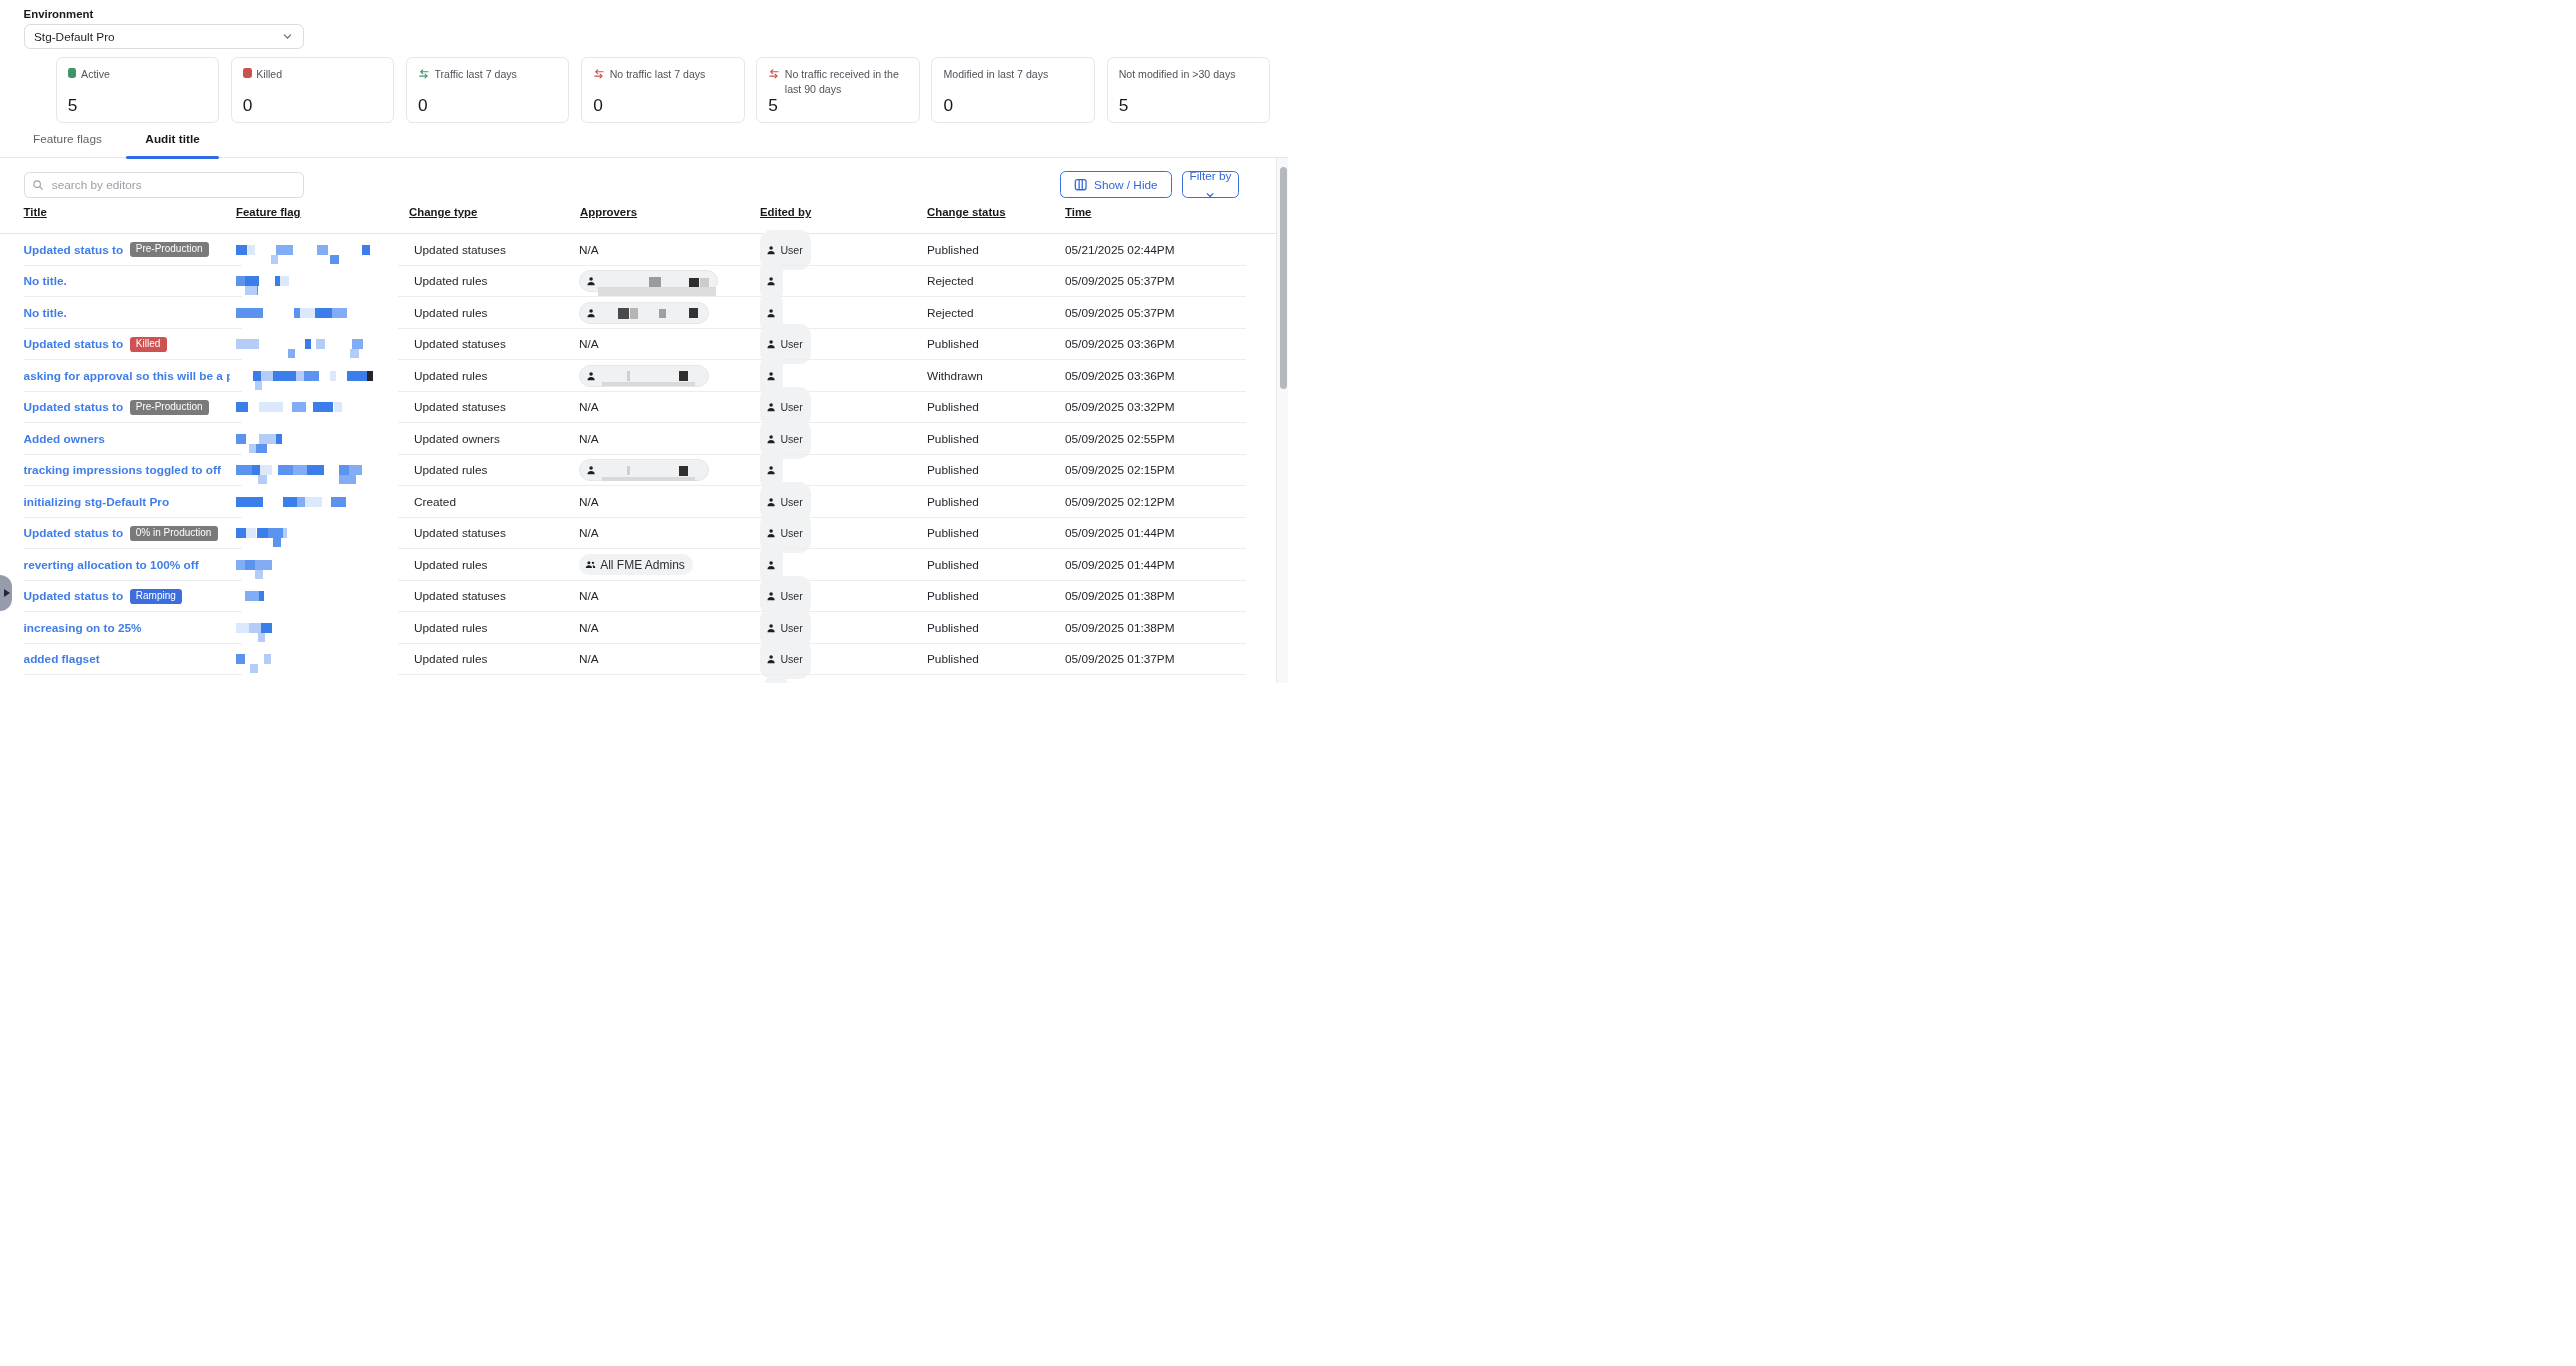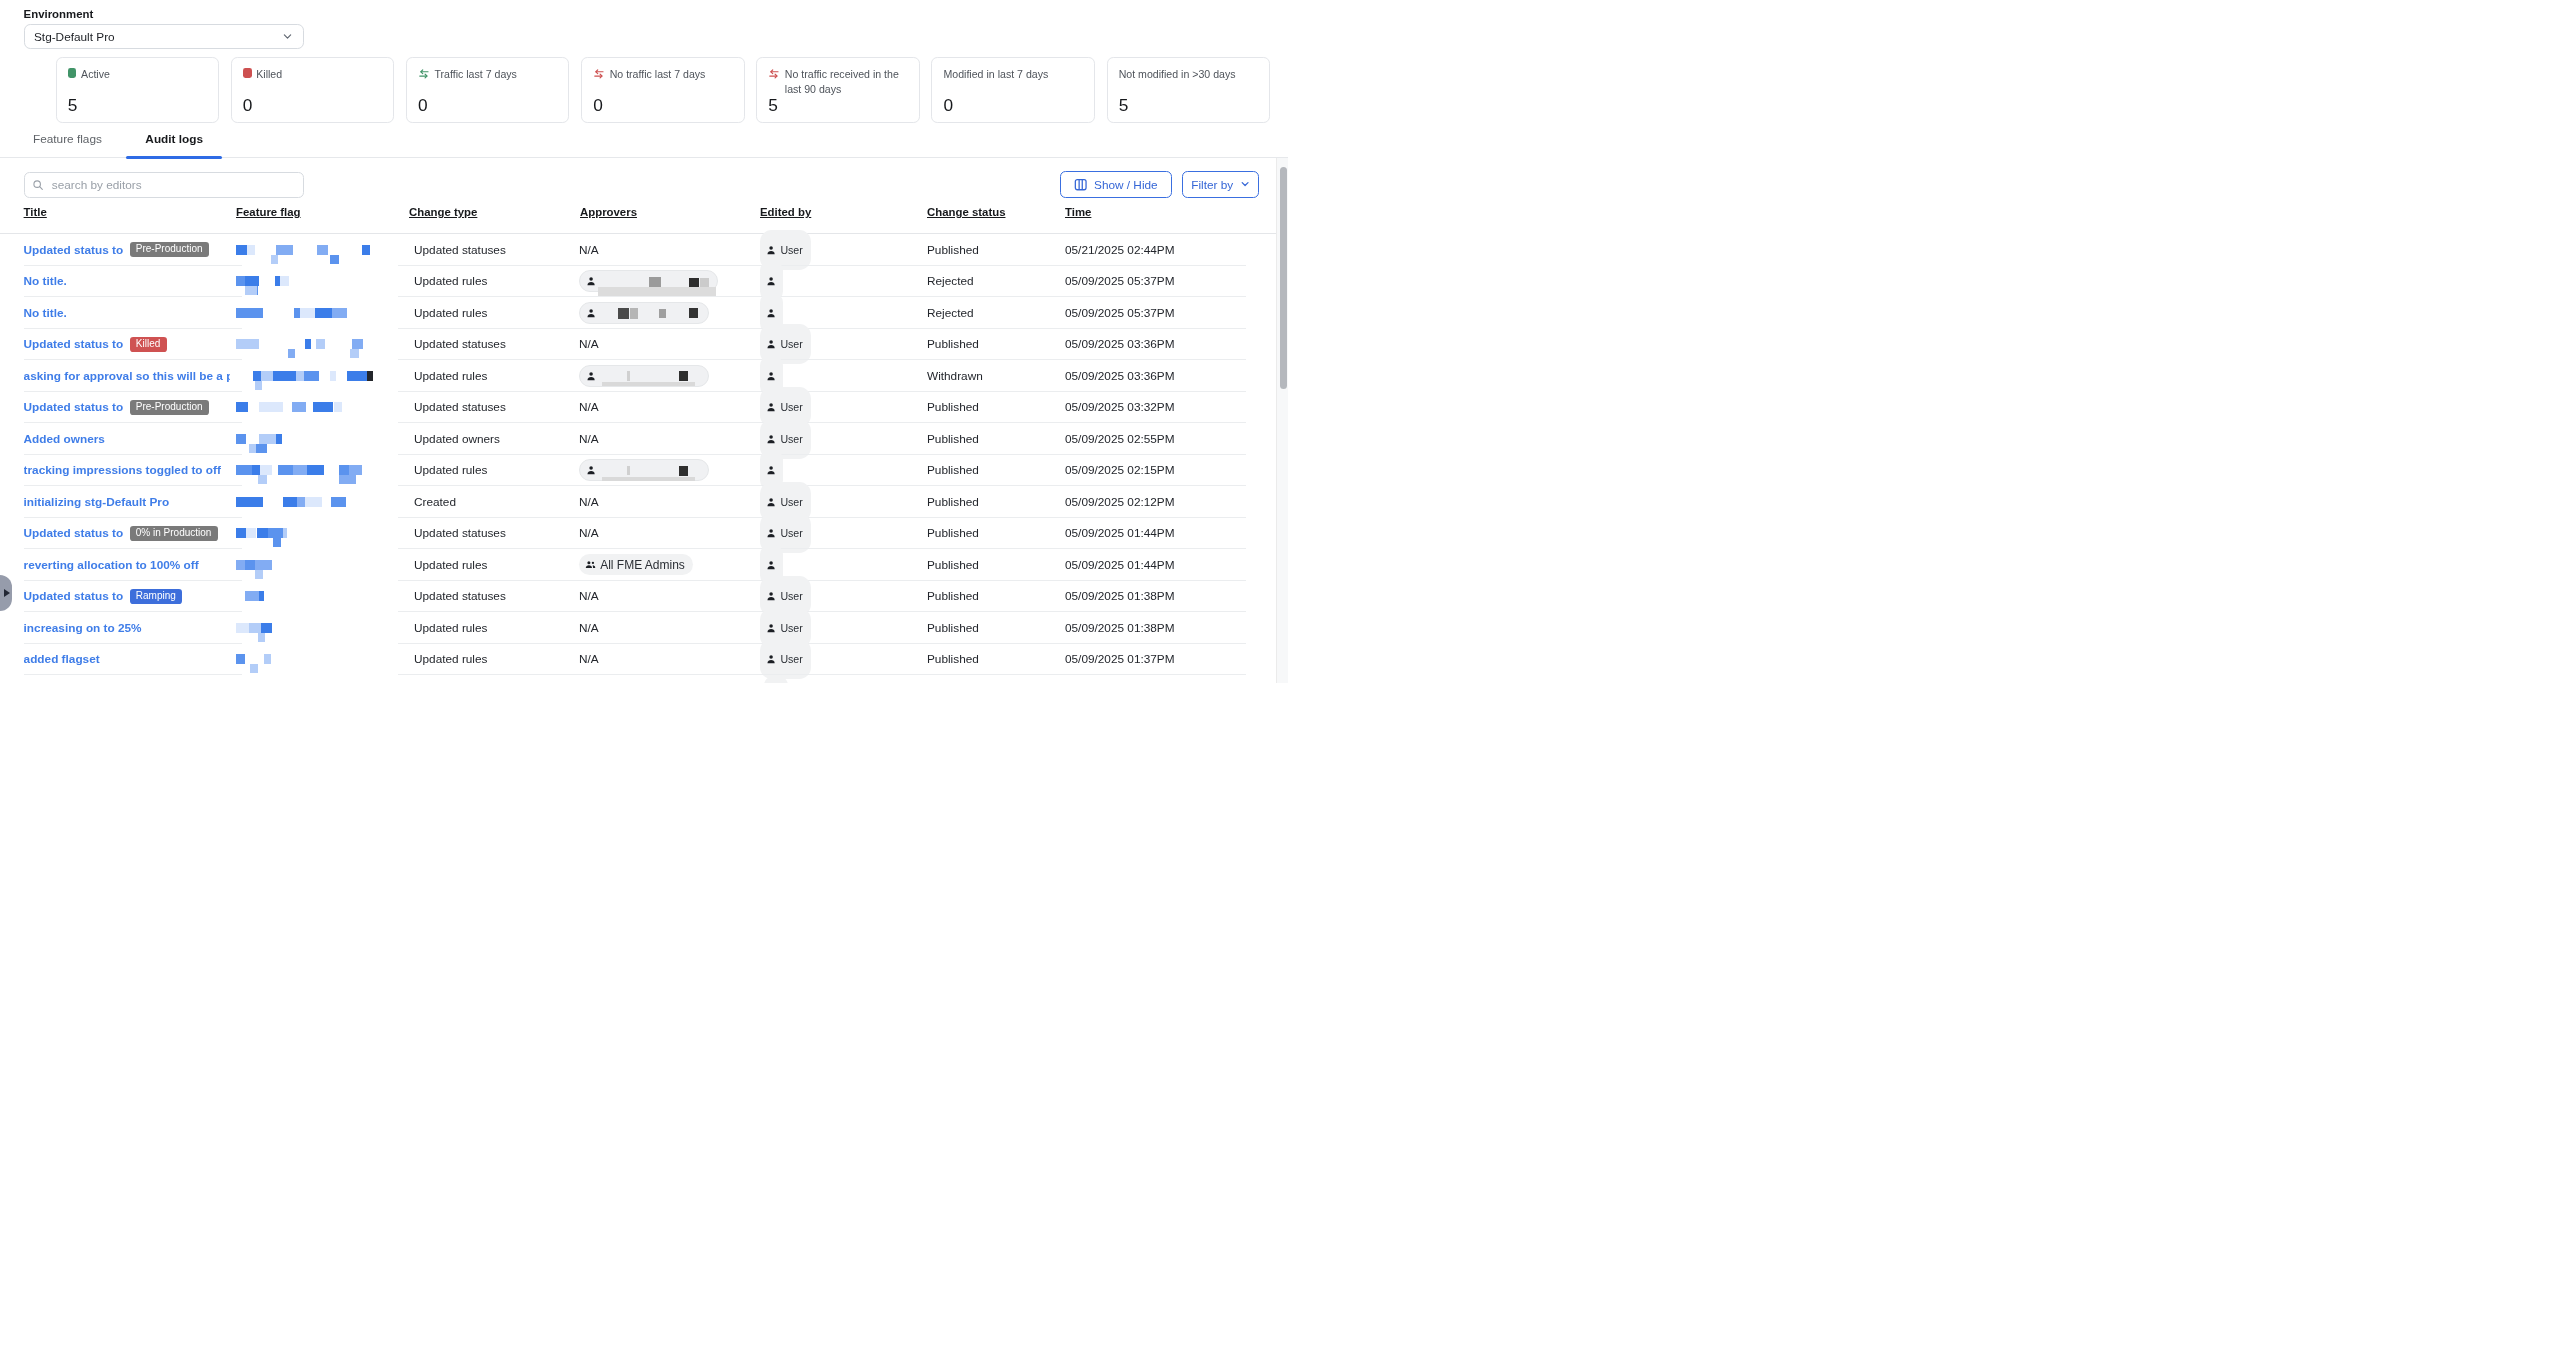--- a/index.html
+++ b/index.html
@@ -37,21 +37,21 @@
     position:absolute;top:172px;left:23.6px;width:280px;height:26px;border:0.8px solid #d7dbe0;border-radius:5.5px;
     display:flex;align-items:center;padding:0 7.9px;box-sizing:border-box;gap:5.5px;background:#fff;
   }
   .search input{border:none;outline:none;font-size:11.8px;color:#1c1f24;flex:1;font-family:inherit;background:transparent;}
   .search input::placeholder{color:#9aa0a8;}
   .btn{
     position:absolute;top:171px;height:27px;border:0.8px solid #3a6fe0;border-radius:5.5px;background:#fff;
     color:#3566d6;font-size:11.8px;display:flex;align-items:center;gap:6.3px;padding:0 11px;box-sizing:border-box;cursor:pointer;white-space:nowrap;
   }
   .btn-showhide{left:1060px;width:112px;justify-content:center;}
-  .btn-filter{left:1182px;width:77px;justify-content:center;}
+  .btn-filter{left:1182px;width:57px;justify-content:center;flex-direction:column;}
   
   .thead{position:absolute;top:206px;left:0;right:0;height:27px;border-bottom:0.8px solid #e4e6e9;}
   .th{position:absolute;top:0;font-size:11.4px;font-weight:700;color:#17191c;text-decoration:underline;}
   .tbody{position:absolute;top:234px;left:0;right:0;}
   .row{position:relative;height:31.5px;}
   .row::before{content:"";position:absolute;left:23.6px;width:218px;bottom:0;height:0.8px;background:#ebedef;}
   .row::after{content:"";position:absolute;left:398px;right:42px;bottom:0;height:0.8px;background:#ebedef;}
   .cell{position:absolute;top:0;height:100%;display:flex;align-items:center;font-size:11.8px;color:#23262c;}
   .c0{left:23.6px;width:206px;overflow:hidden;white-space:nowrap;}
   .c1{left:236px;width:165px;}
@@ -163,21 +163,21 @@
     <div class="card">
       <div class="card-label">
         <span>Not modified in &gt;30 days</span>
       </div>
       <div class="card-value">5</div>
     </div>
   </div>
 
 <div class="tabbar" id="tabbar">
     <div class="tab">Feature flags</div>
-    <div class="tab active" style="margin-left: 5.5px;">Audit logs</div>
+    <div class="tab active" style="margin-left: 5.5px;">Audit title</div>
   </div>
 
 <div class="search">
   <span style="display:inline-flex;">
     <svg viewBox="0 0 16 16" width="11.8" height="11.8" fill="none" stroke="#9aa0a8" stroke-width="1.5" stroke-linecap="round">
         <circle cx="7" cy="7" r="4.4"></circle>
         <line x1="10.4" y1="10.4" x2="14" y2="14"></line>
       </svg>
   </span>
   <input type="text" placeholder="search by editors" style="">

